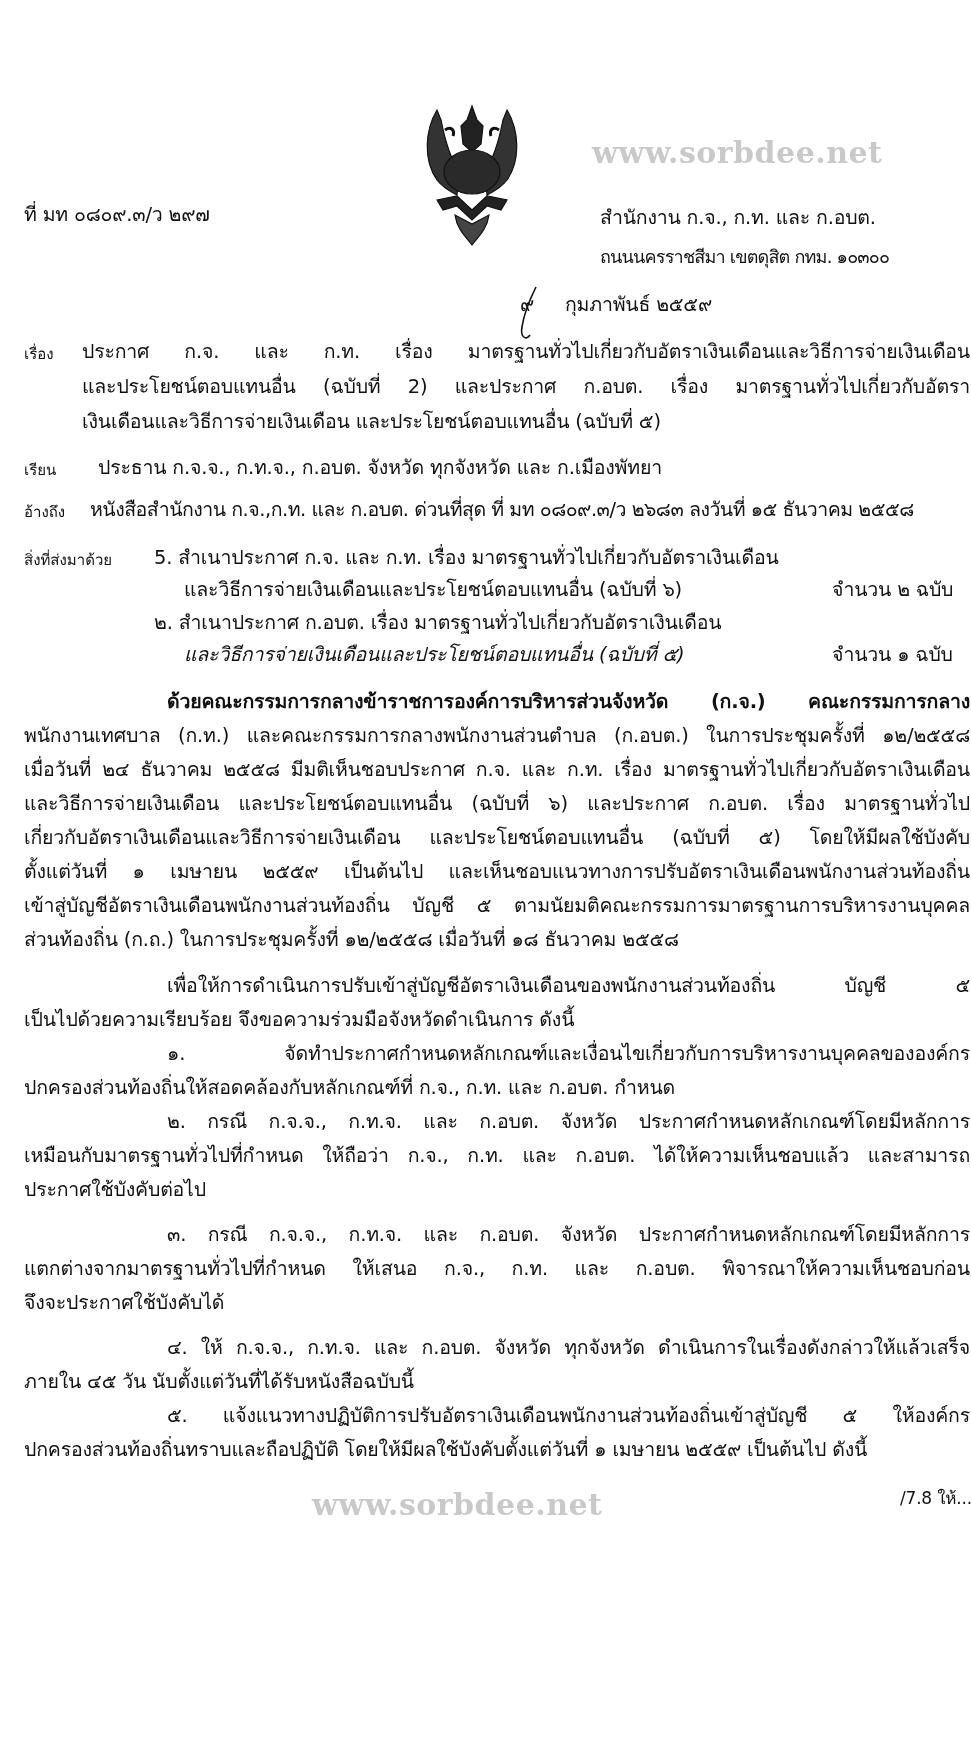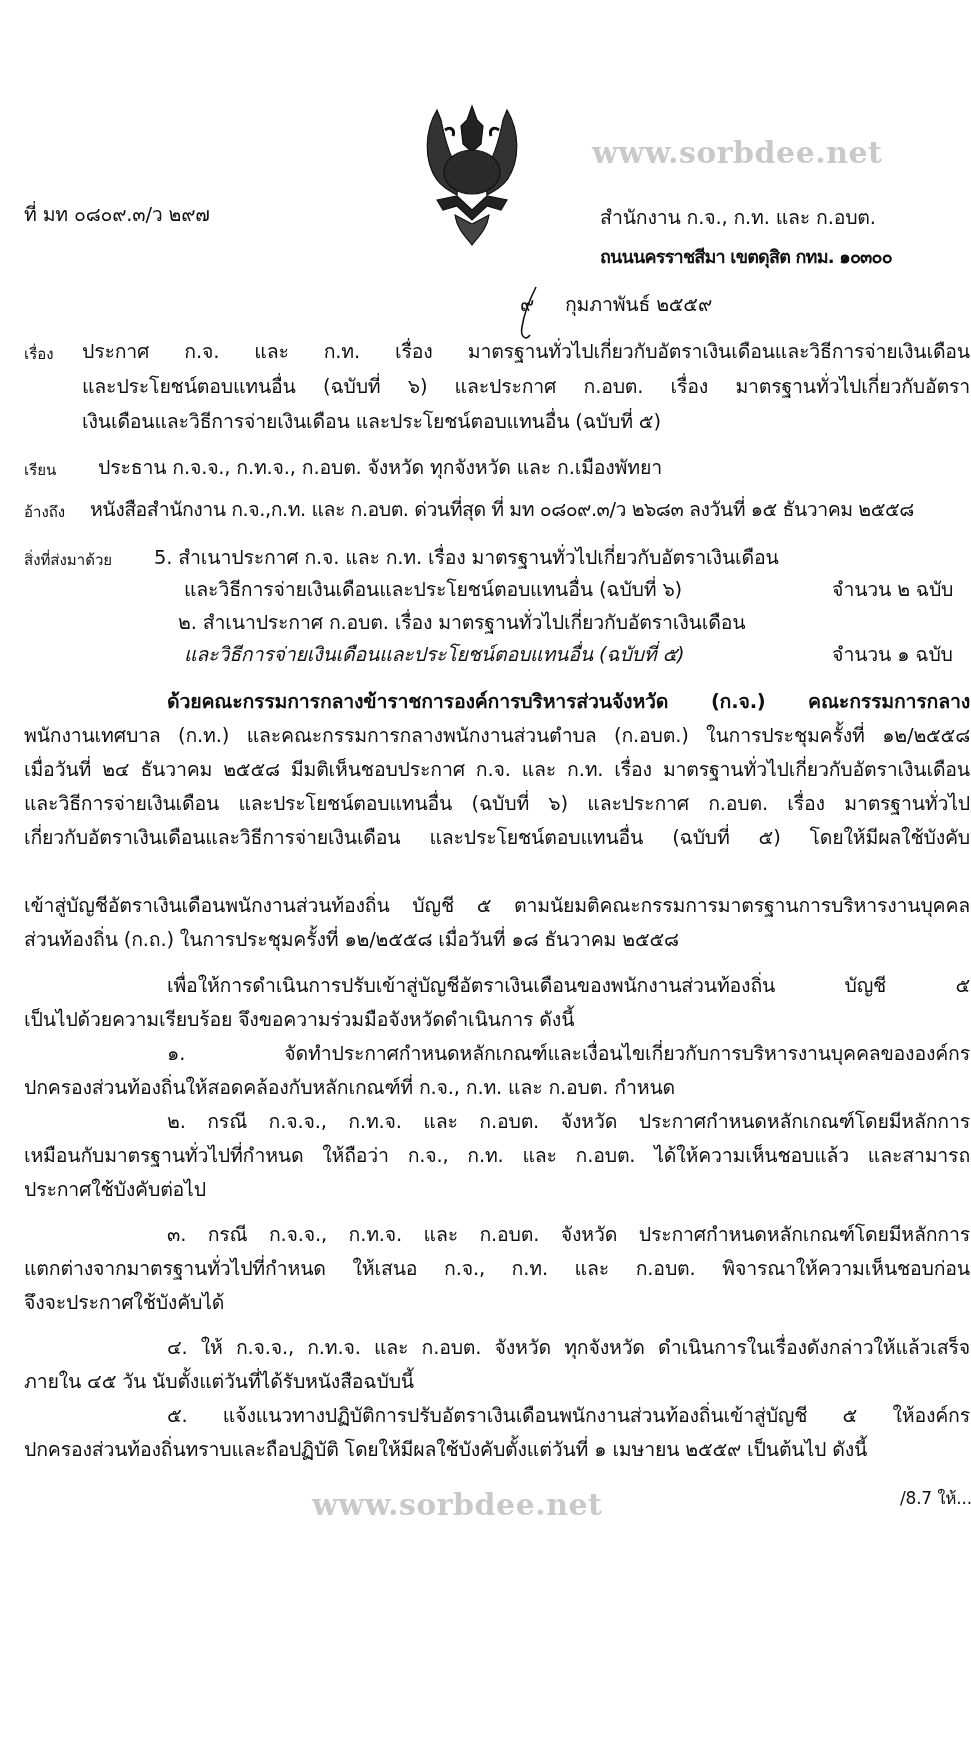--- a/index.html
+++ b/index.html
@@ -40,49 +40,50 @@
 
   <svg class="signature" viewBox="0 0 30 60">
     <path d="M24 2 C18 14 12 28 10 42 C8 52 14 56 18 50" fill="none" stroke="#111" stroke-width="1.6"></path>
   </svg>
 
   <div class="abs watermark" style="left:580px; top:135px;">www.sorbdee.net</div>
 
   <div class="abs txt" style="left:12px; top:205px;">ที่ มท ๐๘๐๙.๓/ว ๒๙๗</div>
 
   <div class="abs txt" style="left:588px; top:208px;">สำนักงาน ก.จ., ก.ท. และ ก.อบต.</div>
-  <div class="abs txt" style="left:588px; top:248px; font-size:18px; letter-spacing:-0.8px;font-weight:bold;">ถนนนครราชสีมา เขตดุสิต กทม. ๑๐๓๐๐</div>
+  <div class="abs txt" style="left:588px; top:248px; font-size:18px; letter-spacing:-0.8px;">ถนนนครราชสีมา เขตดุสิต กทม. ๑๐๓๐๐</div>
 
   <div class="abs txt" style="left:508px; top:295px;">๙</div>
   <div class="abs txt" style="left:553px; top:295px;">กุมภาพันธ์  ๒๕๕๙</div>
 
   <div class="label" style="top:342px;">เรื่อง</div>
   <div class="abs txt justify" style="left:70px; top:342px; width:888px;">ประกาศ ก.จ. และ ก.ท. เรื่อง มาตรฐานทั่วไปเกี่ยวกับอัตราเงินเดือนและวิธีการจ่ายเงินเดือน</div>
-  <div class="abs txt justify" style="left:70px; top:377px; width:888px;">และประโยชน์ตอบแทนอื่น (ฉบับที่ ๖) และประกาศ ก.อบต. เรื่อง มาตรฐานทั่วไปเกี่ยวกับอัตรา</div>
+  <div class="abs txt justify" style="left:70px; top:377px; width:888px;">และประโยชน์ตอบแทนอื่น (ฉบับที่ 2) และประกาศ ก.อบต. เรื่อง มาตรฐานทั่วไปเกี่ยวกับอัตรา</div>
   <div class="abs txt" style="left:70px; top:412px;">เงินเดือนและวิธีการจ่ายเงินเดือน และประโยชน์ตอบแทนอื่น (ฉบับที่ ๕)</div>
 
   <div class="label" style="top:458px;">เรียน</div>
   <div class="abs txt" style="left:70px; top:458px;margin-left:16px;">ประธาน ก.จ.จ., ก.ท.จ., ก.อบต. จังหวัด ทุกจังหวัด และ ก.เมืองพัทยา</div>
 
   <div class="label" style="top:500px;">อ้างถึง</div>
   <div class="abs txt" style="left:78px; top:500px; letter-spacing:-0.5px;">หนังสือสำนักงาน ก.จ.,ก.ท. และ ก.อบต. ด่วนที่สุด ที่ มท ๐๘๐๙.๓/ว ๒๖๘๓ ลงวันที่ ๑๕ ธันวาคม ๒๕๕๘</div>
 
   <div class="label" style="top:548px;">สิ่งที่ส่งมาด้วย</div>
   <div class="abs txt" style="left:142px; top:548px;">5. สำเนาประกาศ ก.จ. และ ก.ท. เรื่อง มาตรฐานทั่วไปเกี่ยวกับอัตราเงินเดือน</div>
   <div class="abs txt" style="left:172px; top:580px;">และวิธีการจ่ายเงินเดือนและประโยชน์ตอบแทนอื่น (ฉบับที่ ๖)</div>
   <div class="abs txt" style="left:820px; top:580px;">จำนวน ๒ ฉบับ</div>
-  <div class="abs txt" style="left:142px; top:613px;margin-left:24px;">๒. สำเนาประกาศ ก.อบต. เรื่อง มาตรฐานทั่วไปเกี่ยวกับอัตราเงินเดือน</div>
+  <div class="abs txt" style="left:142px; top:613px;">๒. สำเนาประกาศ ก.อบต. เรื่อง มาตรฐานทั่วไปเกี่ยวกับอัตราเงินเดือน</div>
   <div class="abs txt" style="left:172px; top:645px;font-style:italic;">และวิธีการจ่ายเงินเดือนและประโยชน์ตอบแทนอื่น (ฉบับที่ ๕)</div>
   <div class="abs txt" style="left:820px; top:645px;">จำนวน ๑ ฉบับ</div>
 
   <div class="abs txt justify" style="left:155px; top:692px; width:803px;font-weight:bold;">ด้วยคณะกรรมการกลางข้าราชการองค์การบริหารส่วนจังหวัด (ก.จ.) คณะกรรมการกลาง</div>
   <div class="abs txt justify" style="left:12px; top:726px; width:946px;">พนักงานเทศบาล (ก.ท.) และคณะกรรมการกลางพนักงานส่วนตำบล (ก.อบต.) ในการประชุมครั้งที่ ๑๒/๒๕๕๘</div>
   <div class="abs txt justify" style="left:12px; top:760px; width:946px;">เมื่อวันที่ ๒๔ ธันวาคม ๒๕๕๘ มีมติเห็นชอบประกาศ ก.จ. และ ก.ท. เรื่อง มาตรฐานทั่วไปเกี่ยวกับอัตราเงินเดือน</div>
   <div class="abs txt justify" style="left:12px; top:794px; width:946px;">และวิธีการจ่ายเงินเดือน และประโยชน์ตอบแทนอื่น (ฉบับที่ ๖) และประกาศ ก.อบต. เรื่อง มาตรฐานทั่วไป</div>
   <div class="abs txt justify" style="left:12px; top:828px; width:946px;">เกี่ยวกับอัตราเงินเดือนและวิธีการจ่ายเงินเดือน และประโยชน์ตอบแทนอื่น (ฉบับที่ ๕) โดยให้มีผลใช้บังคับ</div>
+  <div class="abs txt justify" style="left:12px; top:862px; width:946px;">ตั้งแต่วันที่ ๑ เมษายน ๒๕๕๙ เป็นต้นไป และเห็นชอบแนวทางการปรับอัตราเงินเดือนพนักงานส่วนท้องถิ่น</div>
   <div class="abs txt justify" style="left:12px; top:896px; width:946px;">เข้าสู่บัญชีอัตราเงินเดือนพนักงานส่วนท้องถิ่น บัญชี ๕ ตามนัยมติคณะกรรมการมาตรฐานการบริหารงานบุคคล</div>
   <div class="abs txt" style="left:12px; top:930px;">ส่วนท้องถิ่น (ก.ถ.) ในการประชุมครั้งที่ ๑๒/๒๕๕๘ เมื่อวันที่ ๑๘ ธันวาคม ๒๕๕๘</div>
 
   <div class="abs txt justify" style="left:155px; top:976px; width:803px;">เพื่อให้การดำเนินการปรับเข้าสู่บัญชีอัตราเงินเดือนของพนักงานส่วนท้องถิ่น บัญชี ๕</div>
   <div class="abs txt" style="left:12px; top:1010px;">เป็นไปด้วยความเรียบร้อย จึงขอความร่วมมือจังหวัดดำเนินการ ดังนี้</div>
 
   <div class="abs txt justify" style="left:155px; top:1044px; width:803px;">๑. จัดทำประกาศกำหนดหลักเกณฑ์และเงื่อนไขเกี่ยวกับการบริหารงานบุคคลขององค์กร</div>
   <div class="abs txt" style="left:12px; top:1078px;">ปกครองส่วนท้องถิ่นให้สอดคล้องกับหลักเกณฑ์ที่ ก.จ., ก.ท. และ ก.อบต. กำหนด</div>
 
   <div class="abs txt justify" style="left:155px; top:1112px; width:803px;">๒. กรณี ก.จ.จ., ก.ท.จ. และ ก.อบต. จังหวัด ประกาศกำหนดหลักเกณฑ์โดยมีหลักการ</div>
@@ -92,16 +93,16 @@
   <div class="abs txt justify" style="left:155px; top:1225px; width:803px;">๓. กรณี ก.จ.จ., ก.ท.จ. และ ก.อบต. จังหวัด ประกาศกำหนดหลักเกณฑ์โดยมีหลักการ</div>
   <div class="abs txt justify" style="left:12px; top:1259px; width:946px;">แตกต่างจากมาตรฐานทั่วไปที่กำหนด ให้เสนอ ก.จ., ก.ท. และ ก.อบต. พิจารณาให้ความเห็นชอบก่อน</div>
   <div class="abs txt" style="left:12px; top:1293px;">จึงจะประกาศใช้บังคับได้</div>
 
   <div class="abs txt justify" style="left:155px; top:1338px; width:803px;">๔. ให้ ก.จ.จ., ก.ท.จ. และ ก.อบต. จังหวัด ทุกจังหวัด ดำเนินการในเรื่องดังกล่าวให้แล้วเสร็จ</div>
   <div class="abs txt" style="left:12px; top:1372px;">ภายใน ๔๕ วัน นับตั้งแต่วันที่ได้รับหนังสือฉบับนี้</div>
 
   <div class="abs txt justify" style="left:155px; top:1406px; width:803px;">๕. แจ้งแนวทางปฏิบัติการปรับอัตราเงินเดือนพนักงานส่วนท้องถิ่นเข้าสู่บัญชี ๕ ให้องค์กร</div>
   <div class="abs txt" style="left:12px; top:1440px;">ปกครองส่วนท้องถิ่นทราบและถือปฏิบัติ โดยให้มีผลใช้บังคับตั้งแต่วันที่ ๑ เมษายน ๒๕๕๙ เป็นต้นไป ดังนี้</div>
 
-  <div class="abs txt" style="left:888px; top:1490px; font-size:17px;">/8.7 ให้...</div>
+  <div class="abs txt" style="left:888px; top:1490px; font-size:17px;">/7.8 ให้...</div>
 
   <div class="abs watermark" style="left:300px; top:1487px;">www.sorbdee.net</div>
 </div>
 
 </body></html>

